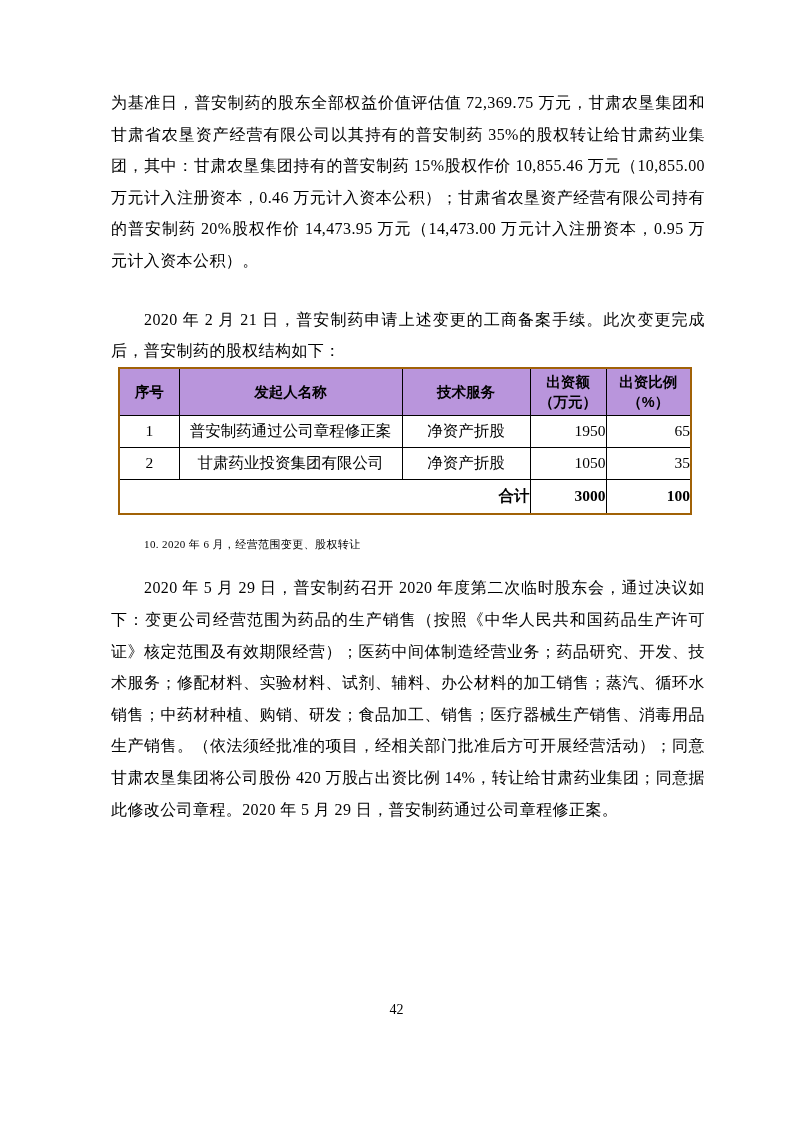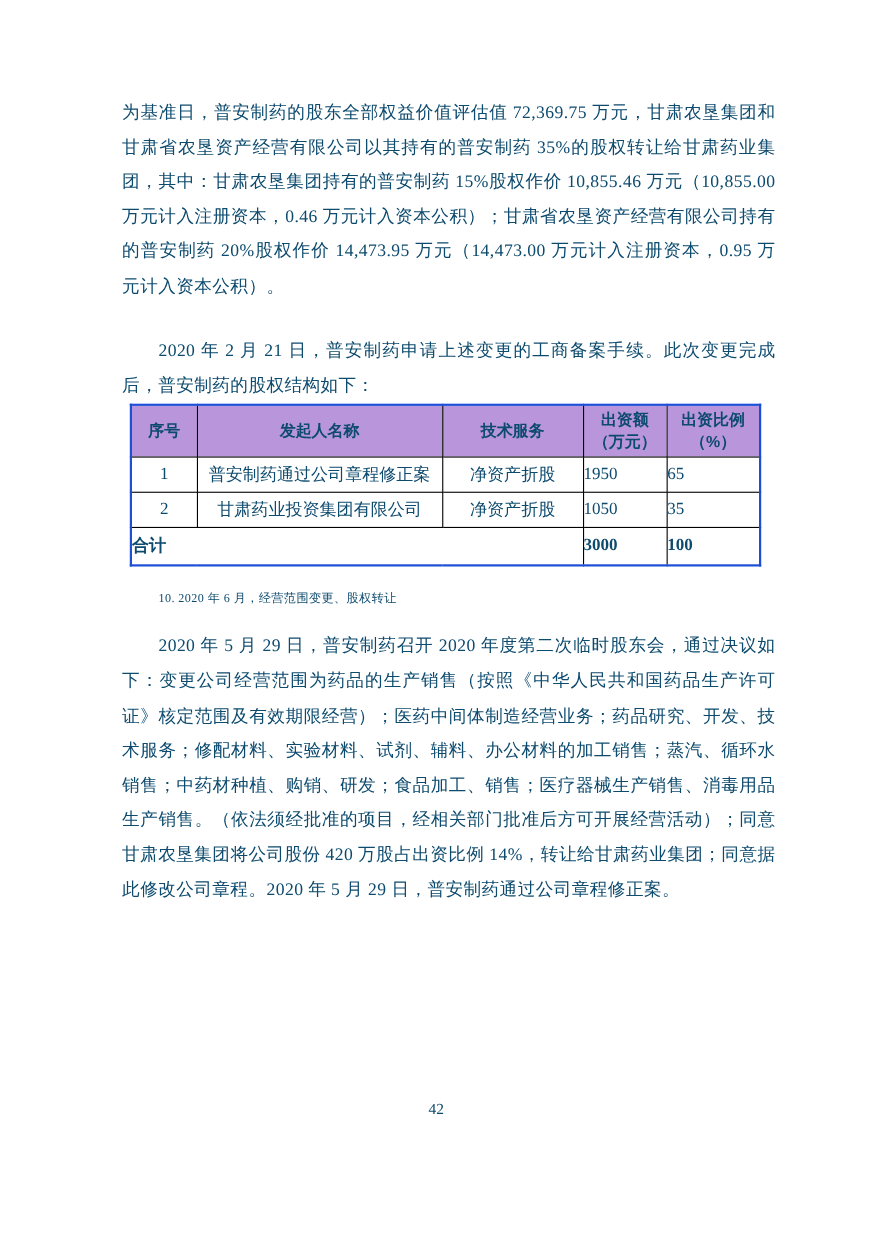--- a/index.html
+++ b/index.html
@@ -6,21 +6,21 @@
     margin: 0;
     padding: 0;
     background: #ffffff;
   }
   .page {
     position: relative;
     width: 793px;
     height: 1122px;
     background: #ffffff;
     font-family: "Liberation Serif", "DejaVu Serif", serif;
-    color: #0c4a6e;
+    color: #000000;
     overflow: hidden;
   }
   .content {
     position: absolute;
     top: 87px;
     left: 111px;
     width: 594px;
   }
   .para {
     margin: 0 0 27px 0;
@@ -38,21 +38,21 @@
     line-height: 31.6px;
     letter-spacing: 0.4px;
     text-indent: 33px;
     font-weight: normal;
   }
   table.share-table {
     border-collapse: collapse;
     table-layout: fixed;
     width: 572px;
     margin: 0 0 0 7px;
-    border: 2px solid #1d4ed8;
+    border: 2px solid #a16207;
   }
   table.share-table th,
   table.share-table td {
     border: 1px solid #000;
     padding: 0;
     overflow: hidden;
   }
   table.share-table th {
     background: var(--header-bg, #B995DC);
     font-family: "Liberation Sans", "DejaVu Sans", sans-serif;
@@ -62,27 +62,27 @@
     text-align: center;
     vertical-align: middle;
     height: 46px;
   }
   table.share-table td {
     font-size: 15.5px;
     height: 31px;
     vertical-align: middle;
   }
   td.cell-center { text-align: center; }
-  td.cell-num { padding-right: 9px; }
+  td.cell-num { text-align: right; padding-right: 9px; }
   tr.total-row td {
     font-weight: bold;
     height: 33px;
   }
   td.total-label {
-    text-align: left;
+    text-align: right;
     font-family: "Liberation Sans", "DejaVu Sans", sans-serif;
     font-size: 15px;
   }
   .page-footer {
     position: absolute;
     top: 1000px;
     left: 0;
     width: 793px;
     text-align: center;
     font-size: 14px;

